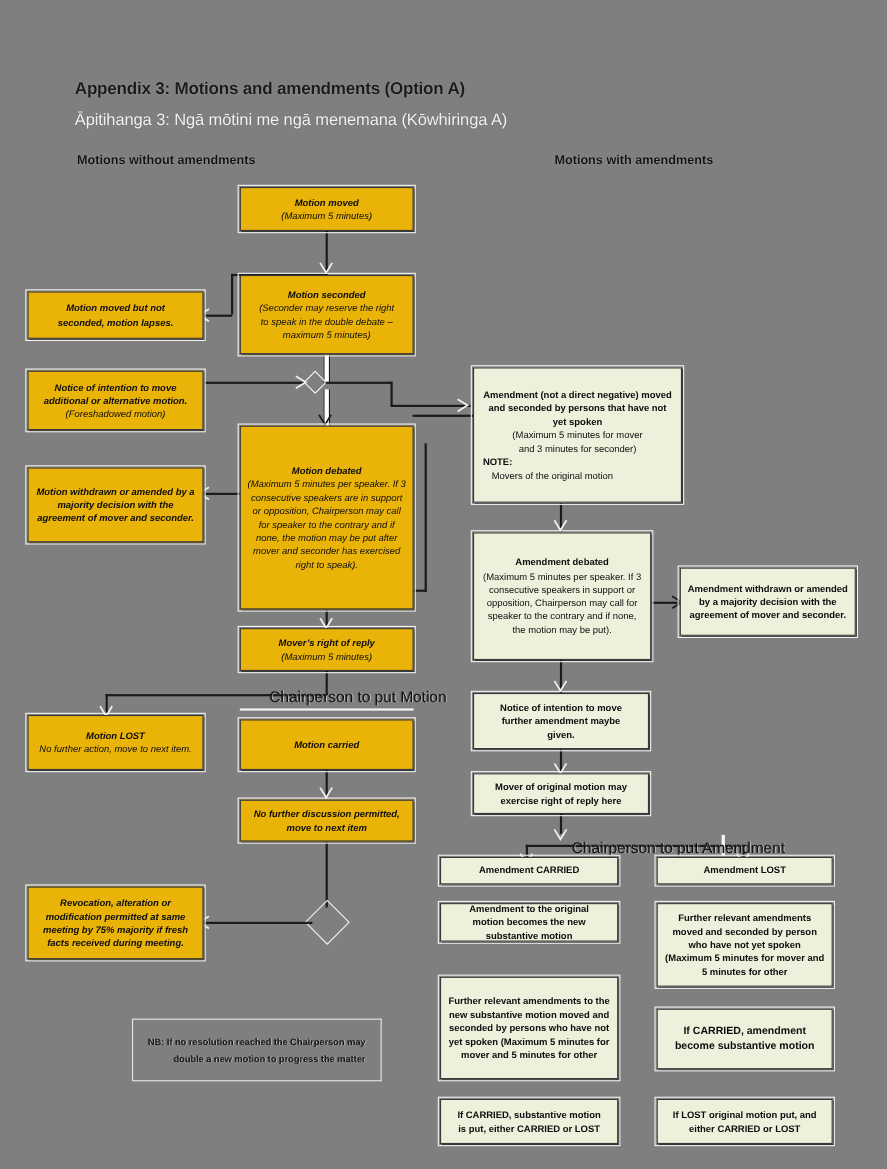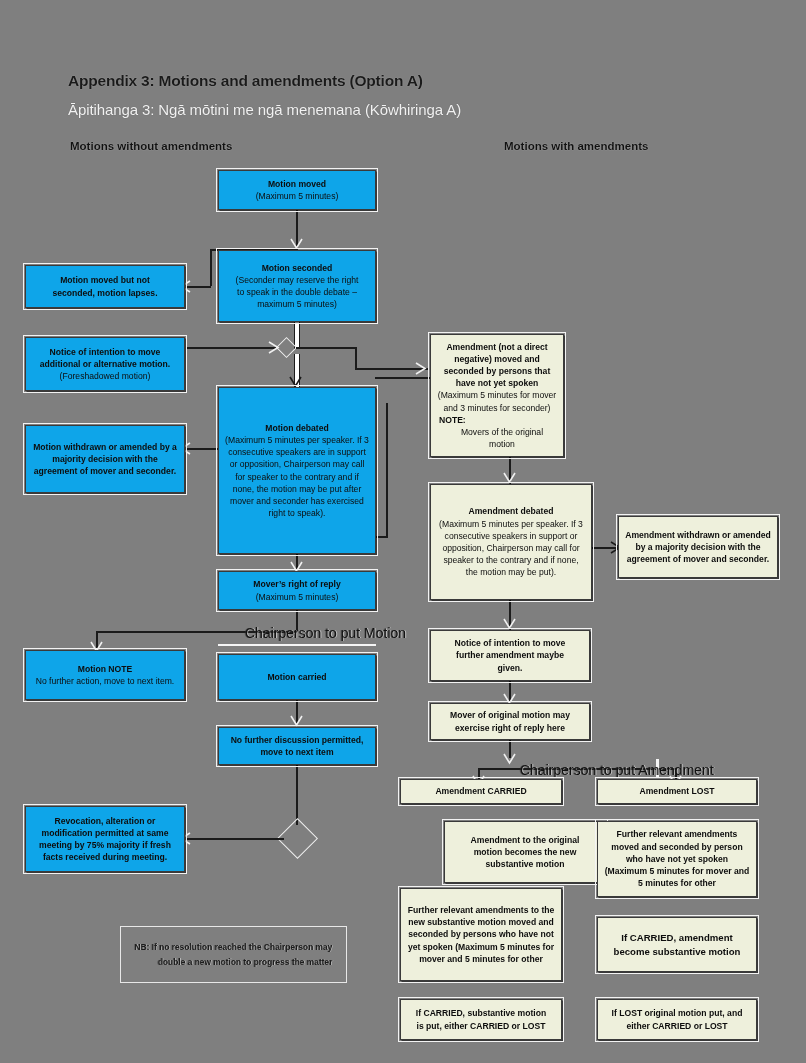--- a/index.html
+++ b/index.html
@@ -38,21 +38,21 @@
     position:absolute;box-sizing:border-box;
     border:1.4px solid #3a3a3a;
     display:flex;flex-direction:column;
     align-items:center;justify-content:center;
     text-align:center;
     padding:4px 6px;
     font-size:8.6px;line-height:1.42;
     color:#0d0d0d;
     box-shadow:1.5px 1.5px 0 rgba(0,0,0,.55);
   }
-  .box.blue{background:#0ea5e9;}
+  .box.blue{background:#eab308;font-style:italic;}
   .box.cream{background:#eef0dc;}
   .box .b{font-weight:bold;}
   .box .n{font-weight:normal;}
   .box.allbold{font-weight:bold;}
 
   
   .halo{outline:1.5px solid #f3f3f3;outline-offset:1.5px;}
 
   
   .nbnote{
@@ -221,21 +221,21 @@
   <div class="box blue halo allbold" style="left:25px;top:425px;width:160px;height:68px;">
     <div>Motion withdrawn or amended by a majority decision with the agreement of mover and seconder.</div>
   </div>
 
   <div class="box blue halo" style="left:218px;top:571px;width:158px;height:39px;">
     <div class="b">Mover’s right of reply</div>
     <div class="n">(Maximum 5 minutes)</div>
   </div>
 
   <div class="box blue halo" style="left:25px;top:650px;width:160px;height:50px;">
-    <div class="b">Motion NOTE</div>
+    <div class="b">Motion LOST</div>
     <div class="n">No further action, move to next item.</div>
   </div>
 
   <div class="box blue halo" style="left:218px;top:654px;width:158px;height:46px;">
     <div class="b">Motion carried</div>
   </div>
 
   <div class="box blue halo allbold" style="left:218px;top:727px;width:158px;height:38px;">
     <div>No further discussion permitted,</div>
     <div>move to next item</div>
@@ -295,21 +295,21 @@
       </svg>
   </div>
   <div class="chev" style="left:669px;top:775px;">
     <svg width="13" height="12">
         <polyline points="1,1 6.5,10 12,1" fill="none" stroke="#f0f0f0" stroke-width="1.6"></polyline>
       </svg>
   </div>
   <div class="ln white" style="left:656px;top:759px;width:3px;height:19px;"></div>
   <div class="edgelabel" style="left:520px;top:762px;">Chairperson to put Amendment</div>
 
-  <div class="box cream halo" style="left:430px;top:334px;width:134px;height:123px;">
+  <div class="box cream halo" style="left:430px;top:334px;width:190px;height:123px;">
     <div class="b">Amendment (not a direct negative) moved and seconded by persons that have not yet spoken</div>
     <div class="n">(Maximum 5 minutes for mover</div>
     <div class="n">and 3 minutes for seconder)</div>
     <div class="b" style="align-self:flex-start;padding-left:2px;">NOTE:</div>
     <div class="n" style="align-self:flex-start;padding-left:10px;">Movers of the original motion</div>
   </div>
 
   <div class="box cream halo" style="left:430px;top:484px;width:162px;height:116px;">
     <div class="b">Amendment debated</div>
     <div class="n">(Maximum 5 minutes per speaker. If 3 consecutive speakers in support or opposition, Chairperson may call for speaker to the contrary and if none, the motion may be put).</div>
@@ -331,21 +331,21 @@
   </div>
 
   <div class="box cream halo allbold" style="left:400px;top:779px;width:162px;height:25px;">
     <div>Amendment CARRIED</div>
   </div>
 
   <div class="box cream halo allbold" style="left:597px;top:779px;width:160px;height:25px;">
     <div>Amendment LOST</div>
   </div>
 
-  <div class="box cream halo allbold" style="left:400px;top:821px;width:162px;height:62px;margin-left:44px;">
+  <div class="box cream halo allbold" style="left:400px;top:821px;width:162px;height:35px;">
     <div>Amendment to the original</div>
     <div>motion becomes the new</div>
     <div>substantive motion</div>
   </div>
 
   <div class="box cream halo allbold" style="left:400px;top:888px;width:162px;height:93px;">
     <div>Further relevant amendments to the new substantive motion moved and seconded by persons who have not yet spoken (Maximum 5 minutes for mover and 5 minutes for other</div>
   </div>
 
   <div class="box cream halo allbold" style="left:400px;top:999px;width:162px;height:41px;">

